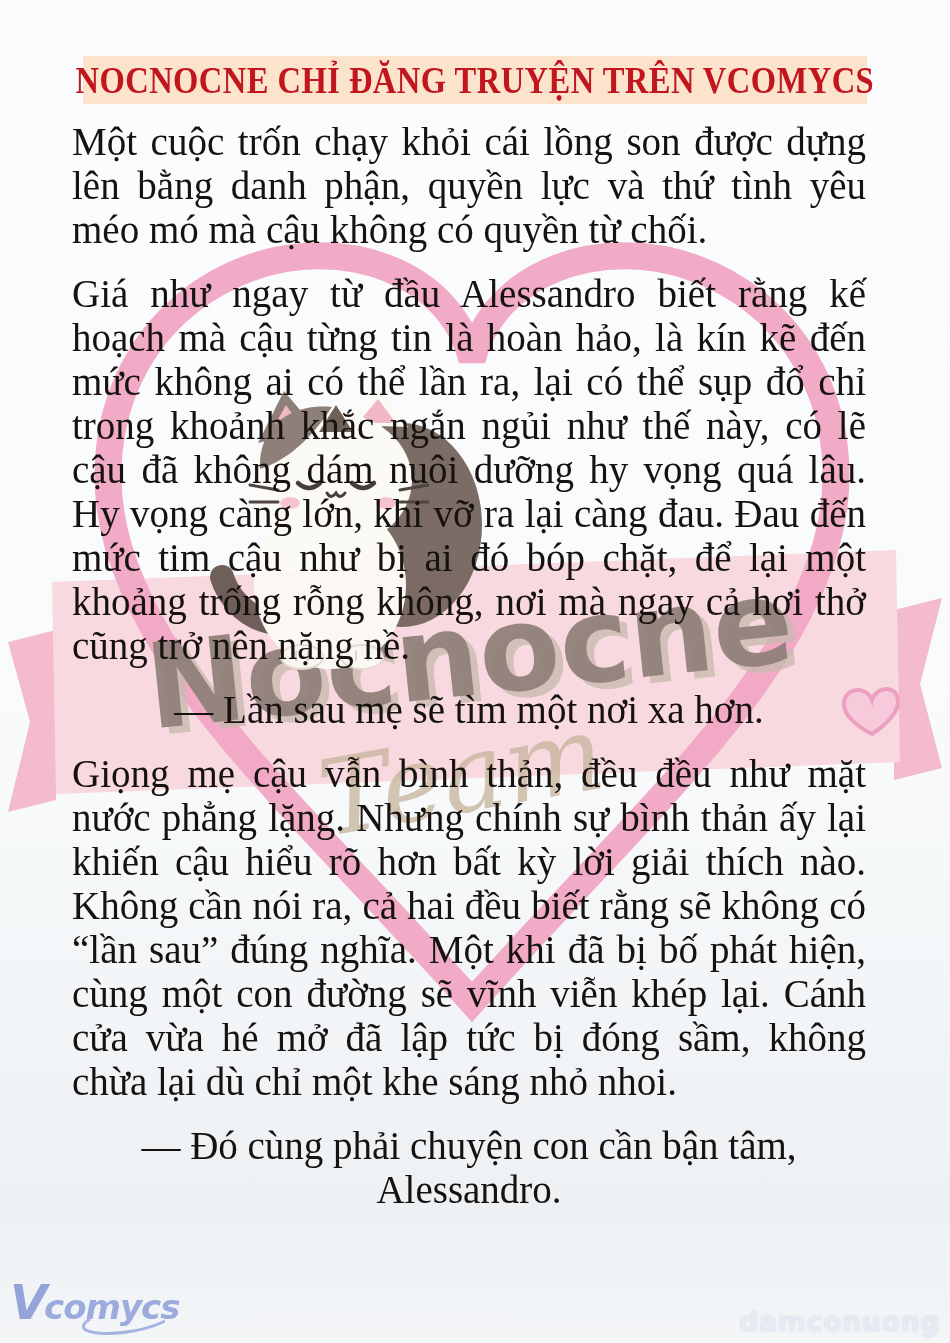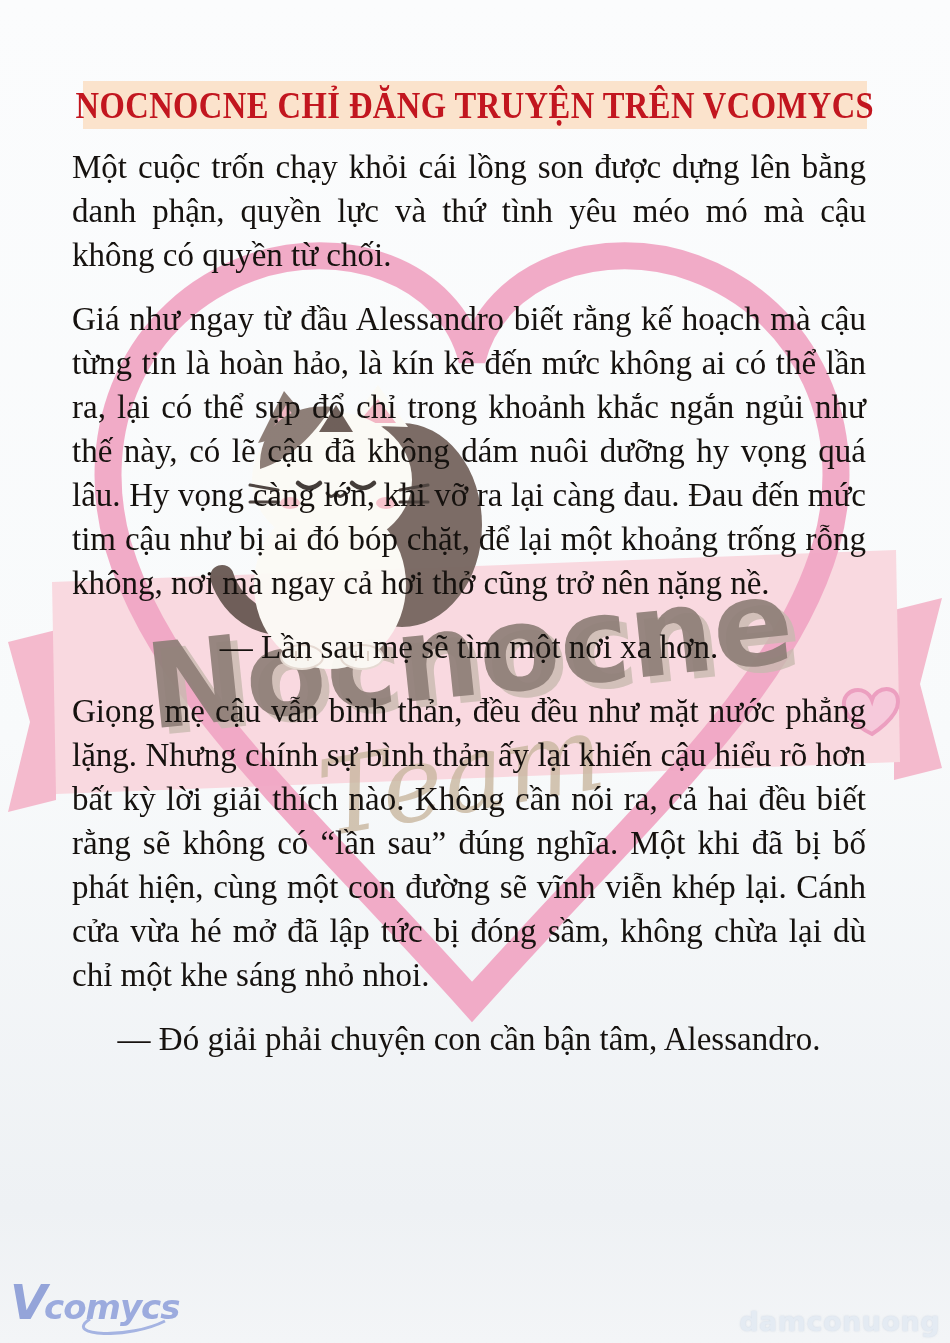--- a/index.html
+++ b/index.html
@@ -9,37 +9,37 @@
     overflow:hidden;
     background:linear-gradient(180deg,#fbfcfd 0%,#f8fafb 55%,#eef1f4 90%,#f3f5f7 100%);
     font-family:"Liberation Serif","DejaVu Serif",serif;
   }
   
   .watermark{position:absolute;inset:0;z-index:0;pointer-events:none;}
   
   .content-layer{position:relative;z-index:1;}
   .header-bar{
     width:784px;height:48px;
-    margin:81px auto 0 auto;
+    margin:56px auto 0 auto;
     background:#fbe3cc;
     display:flex;align-items:center;justify-content:center;
   }
   .header-bar span{
     font-family:"Liberation Serif","DejaVu Serif",serif;
     font-weight:bold;
     font-size:37px;
     color:#c2161f;
     white-space:nowrap;
     letter-spacing:0.5px;
     transform:scaleX(0.88);
   }
   .body-text{padding:16px 72px 0 72px;}
   .body-text p{
     margin:0 12px 20px 0;
-    font-size:33px;
+    font-size:39px;
     line-height:44px;
     color:#16120f;
     text-align:justify;
   }
   .body-text p.line{text-align:center;}
   
   .footer-logo{position:absolute;left:10px;bottom:8px;z-index:2;opacity:.9;}
   .footer-credit{
     position:absolute;right:10px;bottom:6px;z-index:2;
     font-family:"DejaVu Sans","Liberation Sans",sans-serif;
@@ -100,21 +100,21 @@
 
   <div class="content-layer">
     <div class="header-bar">
       <span>NOCNOCNE CHỈ ĐĂNG TRUYỆN TRÊN VCOMYCS</span>
     </div>
     <div class="body-text">
       <p>Một cuộc trốn chạy khỏi cái lồng son được dựng lên bằng danh phận, quyền lực và thứ tình yêu méo mó mà cậu không có quyền từ chối.</p>
       <p>Giá như ngay từ đầu Alessandro biết rằng kế hoạch mà cậu từng tin là hoàn hảo, là kín kẽ đến mức không ai có thể lần ra, lại có thể sụp đổ chỉ trong khoảnh khắc ngắn ngủi như thế này, có lẽ cậu đã không dám nuôi dưỡng hy vọng quá lâu. Hy vọng càng lớn, khi vỡ ra lại càng đau. Đau đến mức tim cậu như bị ai đó bóp chặt, để lại một khoảng trống rỗng không, nơi mà ngay cả hơi thở cũng trở nên nặng nề.</p>
       <p class="line">— Lần sau mẹ sẽ tìm một nơi xa hơn.</p>
       <p>Giọng mẹ cậu vẫn bình thản, đều đều như mặt nước phẳng lặng. Nhưng chính sự bình thản ấy lại khiến cậu hiểu rõ hơn bất kỳ lời giải thích nào. Không cần nói ra, cả hai đều biết rằng sẽ không có “lần sau” đúng nghĩa. Một khi đã bị bố phát hiện, cùng một con đường sẽ vĩnh viễn khép lại. Cánh cửa vừa hé mở đã lập tức bị đóng sầm, không chừa lại dù chỉ một khe sáng nhỏ nhoi.</p>
-      <p class="line">— Đó giải phải chuyện con cần bận tâm, Alessandro.</p>
+      <p class="line">— Đó cùng phải chuyện con cần bận tâm, Alessandro.</p>
     </div>
   </div>
 
   <svg class="footer-logo" width="250" height="60" viewBox="0 0 250 60">
     <text x="0" y="44" font-family="DejaVu Sans,Liberation Sans,sans-serif" font-style="italic" font-weight="bold" font-size="48" fill="#8a9cd6">V</text>
     <text x="34" y="44" font-family="DejaVu Sans,Liberation Sans,sans-serif" font-style="italic" font-weight="bold" font-size="34" fill="#93a4dc" letter-spacing="-1">comycs</text>
     <path d="M155,46 C120,64 52,62 80,44" stroke="#9dade0" stroke-width="3" fill="none"></path>
   </svg>
   <div class="footer-credit">damconuong</div>
 

